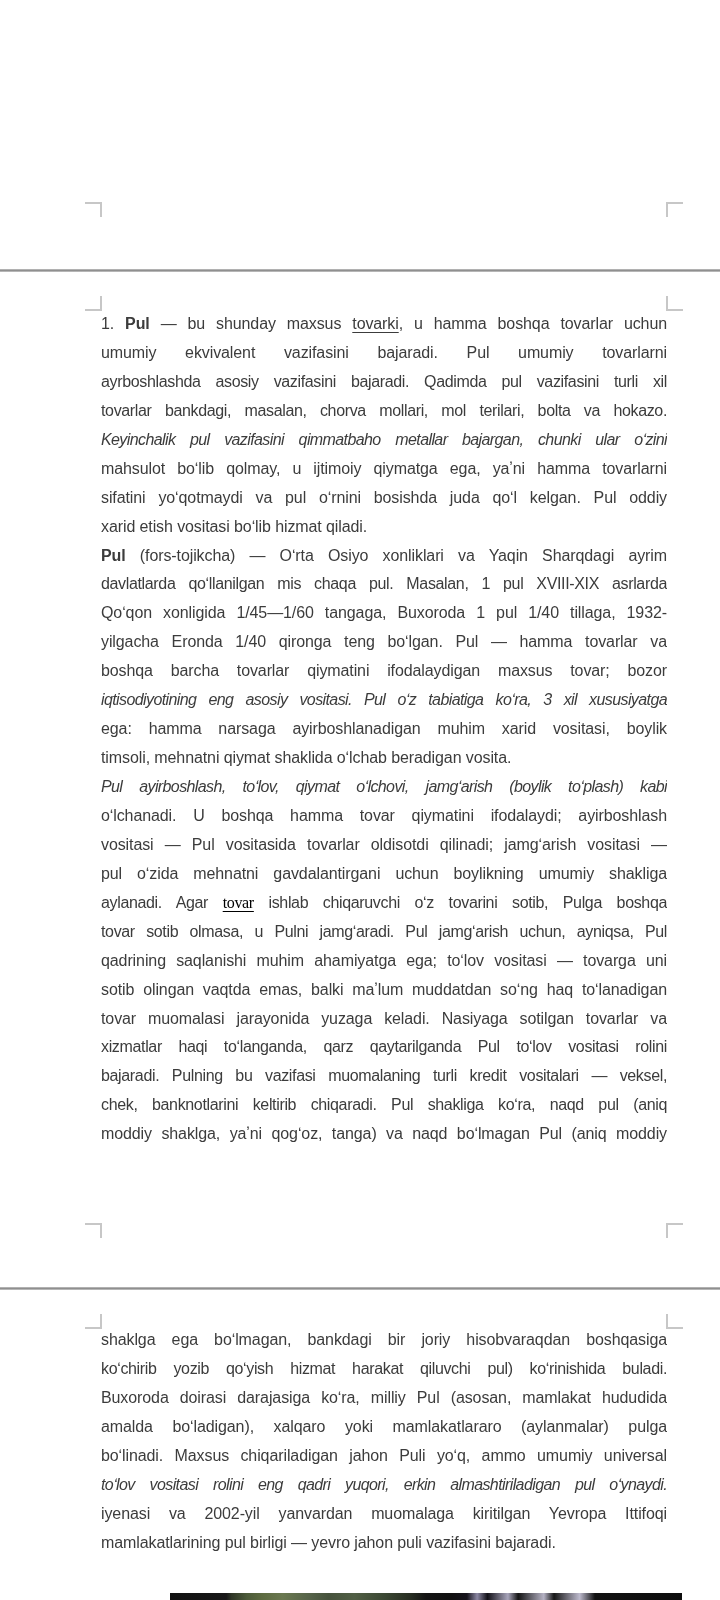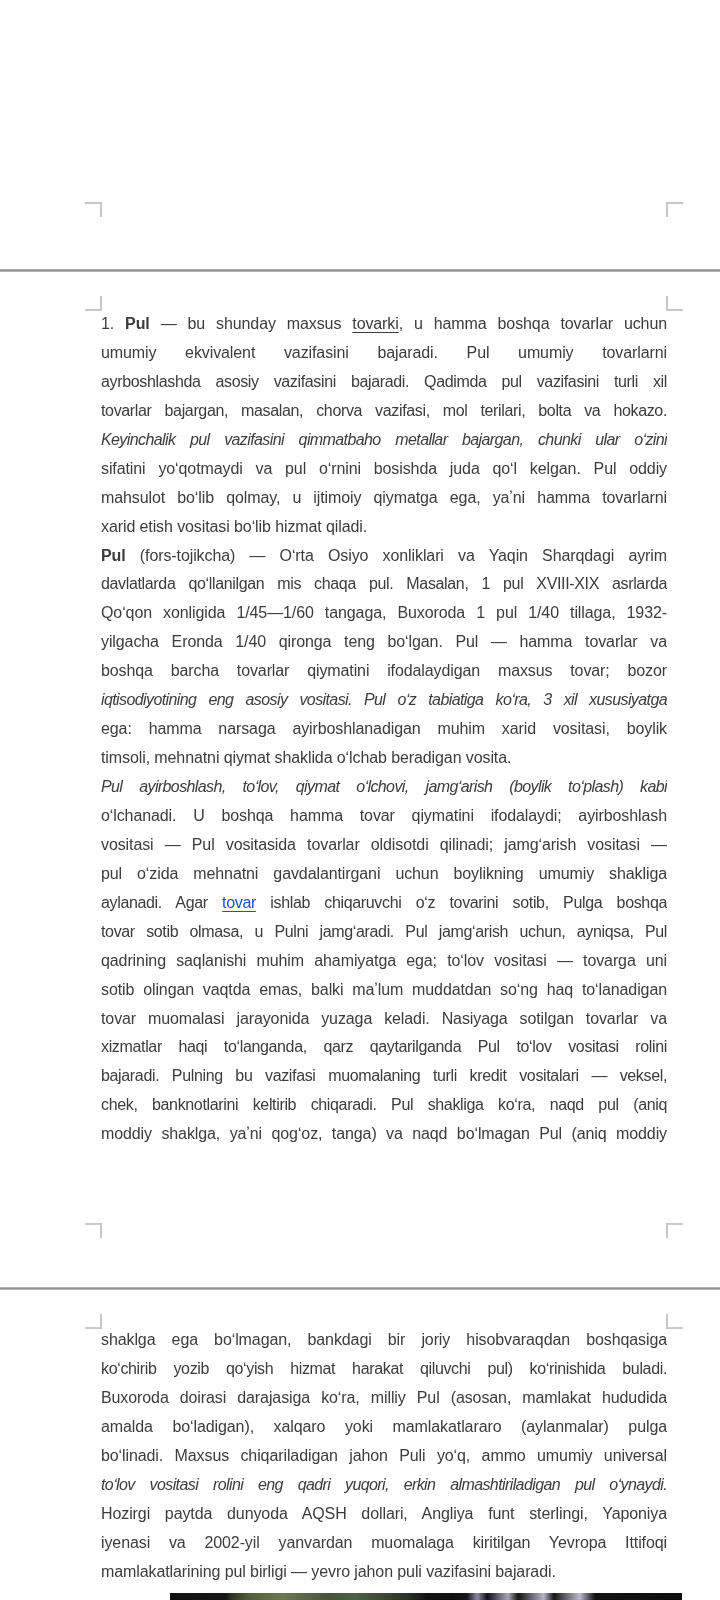--- a/index.html
+++ b/index.html
@@ -24,21 +24,21 @@
   .tline {
     text-align:justify; text-align-last:justify;
     height:28.95px; line-height:28.95px;
     overflow:hidden; letter-spacing:-0.1px; white-space:normal;
   }
   .tline.last  { text-align-last:left; }
   .tline.tight { letter-spacing:-0.35px; }
   .tline.xtight{ letter-spacing:-0.6px; word-spacing:-0.8px;font-style:italic; }
   .b   { font-weight:bold; }
   .u   { text-decoration:underline; text-underline-offset:2.5px; }
-  .lnk { color:#1d4ed8; text-decoration:underline; text-underline-offset:2.5px; }
+  .lnk { color:#000000; text-decoration:underline; text-underline-offset:2.5px;font-family:Liberation Serif, serif; }
   #banknote {
     position:absolute; left:170px; top:1593px; width:512px; height:7px;
     background:linear-gradient(90deg,
       #111111 0%, #181818 11%, #2e3526 12%, #4c5a39 15%, #5d6b41 18%,
       #6a7850 22%, #57644a 27%, #46523c 31%, #515f45 36%, #3b4733 42%,
       #272d22 47%, #141414 50%, #101010 55%, #16141c 58%, #8b87a3 60%,
       #131118 62%, #a8a5bb 66%, #151515 68%, #b5b2c4 73%, #171717 75%,
       #bdbacd 80%, #121212 83%, #0d0d0d 100%);
   }
 </style>
@@ -52,24 +52,24 @@
 
   <div class="sep" style="top:269px;"></div>
 
   <div class="mark m-tl" style="left:85px;  top:296px;"></div>
   <div class="mark m-tr" style="left:666px; top:296px;"></div>
 
   <div class="textblock" style="top:310px; height:901px;">
       <div class="tline"><span>1. </span><span class="b">Pul</span><span> — bu shunday maxsus </span><span class="u">tovarki</span><span>, u hamma boshqa tovarlar uchun</span></div>
       <div class="tline"><span>umumiy ekvivalent vazifasini bajaradi. Pul umumiy tovarlarni</span></div>
       <div class="tline tight"><span>ayrboshlashda asosiy vazifasini bajaradi. Qadimda pul vazifasini turli xil</span></div>
-      <div class="tline tight"><span>tovarlar bajargan, masalan, chorva vazifasi, mol terilari, bolta va hokazo.</span></div>
+      <div class="tline tight"><span>tovarlar bankdagi, masalan, chorva mollari, mol terilari, bolta va hokazo.</span></div>
       <div class="tline xtight"><span>Keyinchalik pul vazifasini qimmatbaho metallar bajargan, chunki ular oʻzini</span></div>
+      <div class="tline"><span>mahsulot boʻlib qolmay, u ijtimoiy qiymatga ega, yaʼni hamma tovarlarni</span></div>
       <div class="tline"><span>sifatini yoʻqotmaydi va pul oʻrnini bosishda juda qoʻl kelgan. Pul oddiy</span></div>
-      <div class="tline"><span>mahsulot boʻlib qolmay, u ijtimoiy qiymatga ega, yaʼni hamma tovarlarni</span></div>
       <div class="tline last"><span>xarid etish vositasi boʻlib hizmat qiladi.</span></div>
       <div class="tline"><span class="b">Pul</span><span> (fors-tojikcha) — Oʻrta Osiyo xonliklari va Yaqin Sharqdagi ayrim</span></div>
       <div class="tline tight"><span>davlatlarda qoʻllanilgan mis chaqa pul. Masalan, 1 pul XVIII-XIX asrlarda</span></div>
       <div class="tline"><span>Qoʻqon xonligida 1/45—1/60 tangaga, Buxoroda 1 pul 1/40 tillaga, 1932-</span></div>
       <div class="tline"><span>yilgacha Eronda 1/40 qironga teng boʻlgan. Pul — hamma tovarlar va</span></div>
       <div class="tline"><span>boshqa barcha tovarlar qiymatini ifodalaydigan maxsus tovar; bozor</span></div>
       <div class="tline xtight"><span>iqtisodiyotining eng asosiy vositasi. Pul oʻz tabiatiga koʻra, 3 xil xususiyatga</span></div>
       <div class="tline"><span>ega: hamma narsaga ayirboshlanadigan muhim xarid vositasi, boylik</span></div>
       <div class="tline last"><span>timsoli, mehnatni qiymat shaklida oʻlchab beradigan vosita.</span></div>
       <div class="tline xtight"><span>Pul ayirboshlash, toʻlov, qiymat oʻlchovi, jamgʻarish (boylik toʻplash) kabi</span></div>
@@ -95,20 +95,19 @@
   <div class="mark m-tl" style="left:85px;  top:1314px;"></div>
   <div class="mark m-tr" style="left:666px; top:1314px;"></div>
 
   <div class="textblock" style="top:1326px; height:262px;">
       <div class="tline"><span>shaklga ega boʻlmagan, bankdagi bir joriy hisobvaraqdan boshqasiga</span></div>
       <div class="tline tight"><span>koʻchirib yozib qoʻyish hizmat harakat qiluvchi pul) koʻrinishida buladi.</span></div>
       <div class="tline"><span>Buxoroda doirasi darajasiga koʻra, milliy Pul (asosan, mamlakat hududida</span></div>
       <div class="tline"><span>amalda boʻladigan), xalqaro yoki mamlakatlararo (aylanmalar) pulga</span></div>
       <div class="tline"><span>boʻlinadi. Maxsus chiqariladigan jahon Puli yoʻq, ammo umumiy universal</span></div>
       <div class="tline xtight"><span>toʻlov vositasi rolini eng qadri yuqori, erkin almashtiriladigan pul oʻynaydi.</span></div>
-      <div class="tline"><span>Hozirgi paytda dunyoda AQSH dollari, Angliya funt sterlingi, Yaponiya</span></div>
       <div class="tline"><span>iyenasi va 2002-yil yanvardan muomalaga kiritilgan Yevropa Ittifoqi</span></div>
       <div class="tline last"><span>mamlakatlarining pul birligi — yevro jahon puli vazifasini bajaradi.</span></div>
     </div>
 
   <div id="banknote"></div>
 
 </div>
 
 </body></html>

